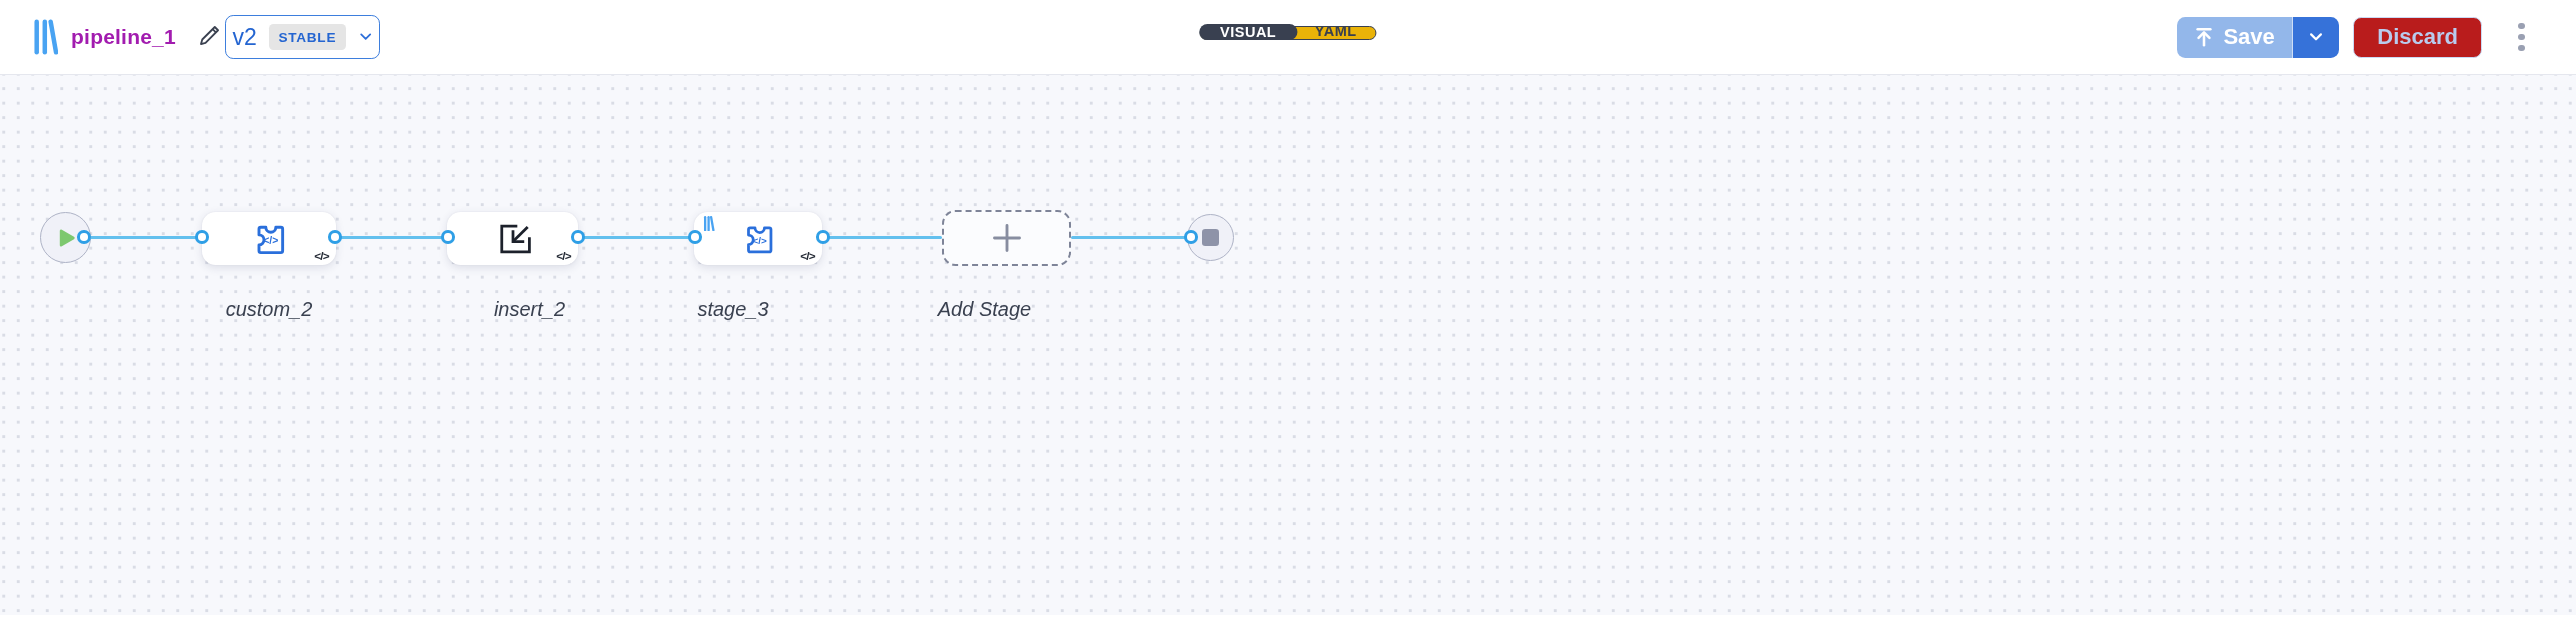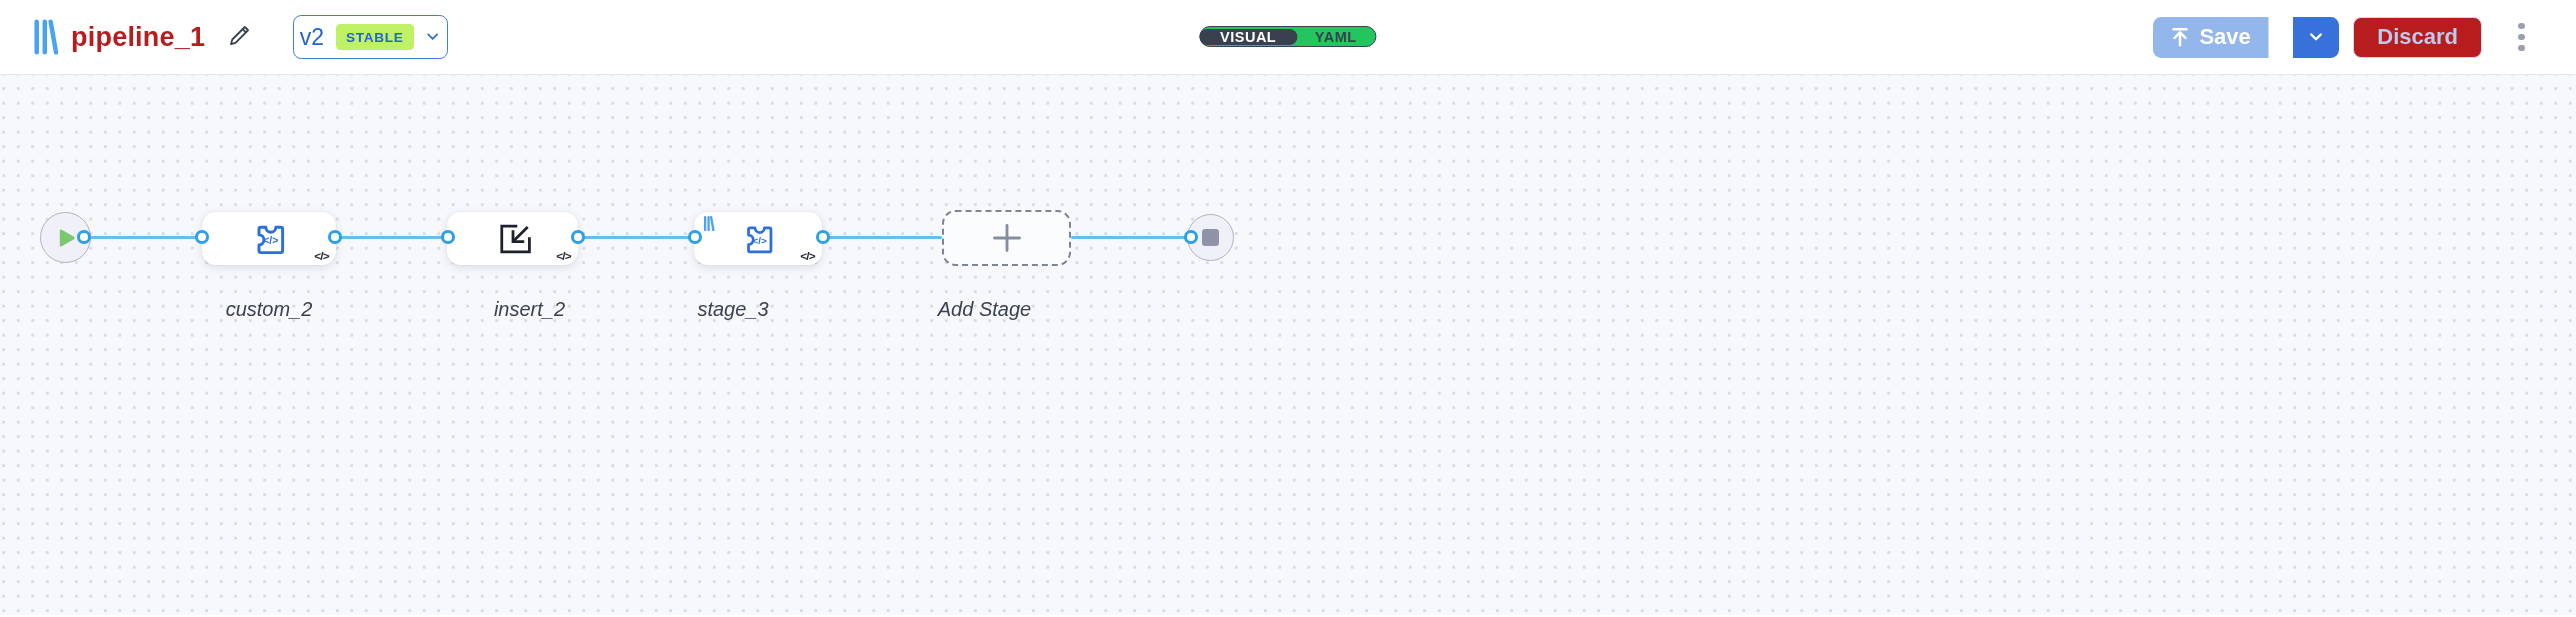--- a/index.html
+++ b/index.html
@@ -10,48 +10,48 @@
     background:#ffffff;
   }
 
   
   .header {
     height:75px; display:flex; align-items:center;
     padding:0 44px 0 33px; background:#fff;
     border-bottom:1.8px solid #e5e7ee; position:relative;
   }
   .logo { display:flex; align-items:center; }
-  .title { font-size:27px; font-weight:700; color:#b91c1c; margin-left:13.6px; letter-spacing:0.2px; }
+  .title { font-size:21px; font-weight:700; color:#a21caf; margin-left:13.6px; letter-spacing:0.2px; }
   .edit-btn { margin-left:18px; background:none; border:none; padding:3.6px; cursor:pointer; display:flex; }
   .version-btn {
-    margin-left:38px; display:flex; align-items:center; gap:11.8px;
+    display:flex; align-items:center; gap:11.8px;
     height:44px; padding:0 6px; background:#fff;
     border:1.4px solid #3d7edd; border-radius:8.2px; cursor:pointer;
   }
   .version-label { font-size:23px; color:#2465d1; }
   .stable-badge {
     font-size:13.6px; font-weight:700; letter-spacing:0.7px; color:#2465d1;
-    background:#bef264; padding:5.4px 10px; border-radius:4.5px;
+    background:#e5e5e5; padding:5.4px 10px; border-radius:4.5px;
   }
 
   .mode-toggle {
     position:absolute; left:50%; top:26px; transform:translateX(-50%);
-    display:flex; align-items:center; height:21px;
-    border:1.4px solid #394050; border-radius:907px; background:#22c55e;
+    display:flex; align-items:flex-end; height:14px;
+    border:1.4px solid #394050; border-radius:907px; background:#eab308;
   }
   .mode-opt {
     display:flex; align-items:center; padding:0 19px;
     font-family:"Liberation Sans",sans-serif;
     font-size:14.5px; font-weight:700; letter-spacing:0.5px;
     color:#394050; background:transparent; border:none; border-radius:907px; cursor:pointer;
   }
   .mode-opt.active { background:#394050; color:#fff; margin:-1.4px; padding:0 21px; }
 
   .header-right { margin-left:auto; display:flex; align-items:center; gap:14.5px; }
-  .save-group { display:flex; height:41px; border-radius:8.2px; overflow:hidden;gap:24px; }
+  .save-group { display:flex; height:41px; border-radius:8.2px; overflow:hidden; }
   .save-main {
     display:flex; align-items:center; gap:9px; padding:0 17px;
     background:#93b7ea; color:#fff; font-size:22px; font-weight:700;
     border:none; border-right:1.8px solid rgba(255,255,255,.55);
     font-family:"Liberation Sans",sans-serif; cursor:default;
   }
   .save-caret {
     width:46px; background:#3672d9; border:none; cursor:pointer;
     display:flex; align-items:center; justify-content:center;
   }

